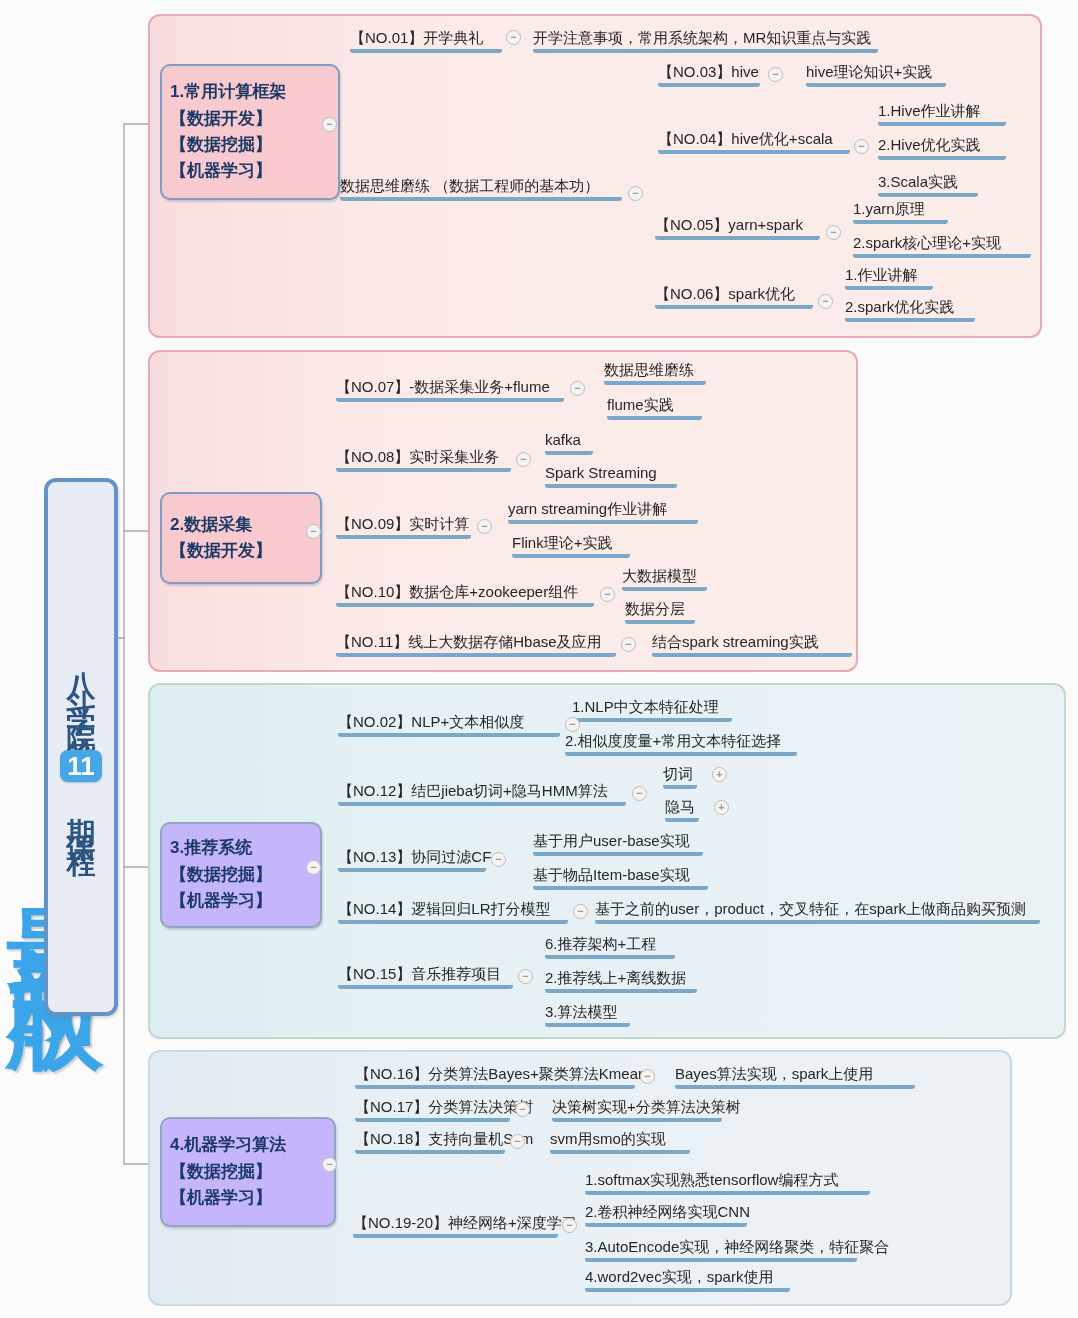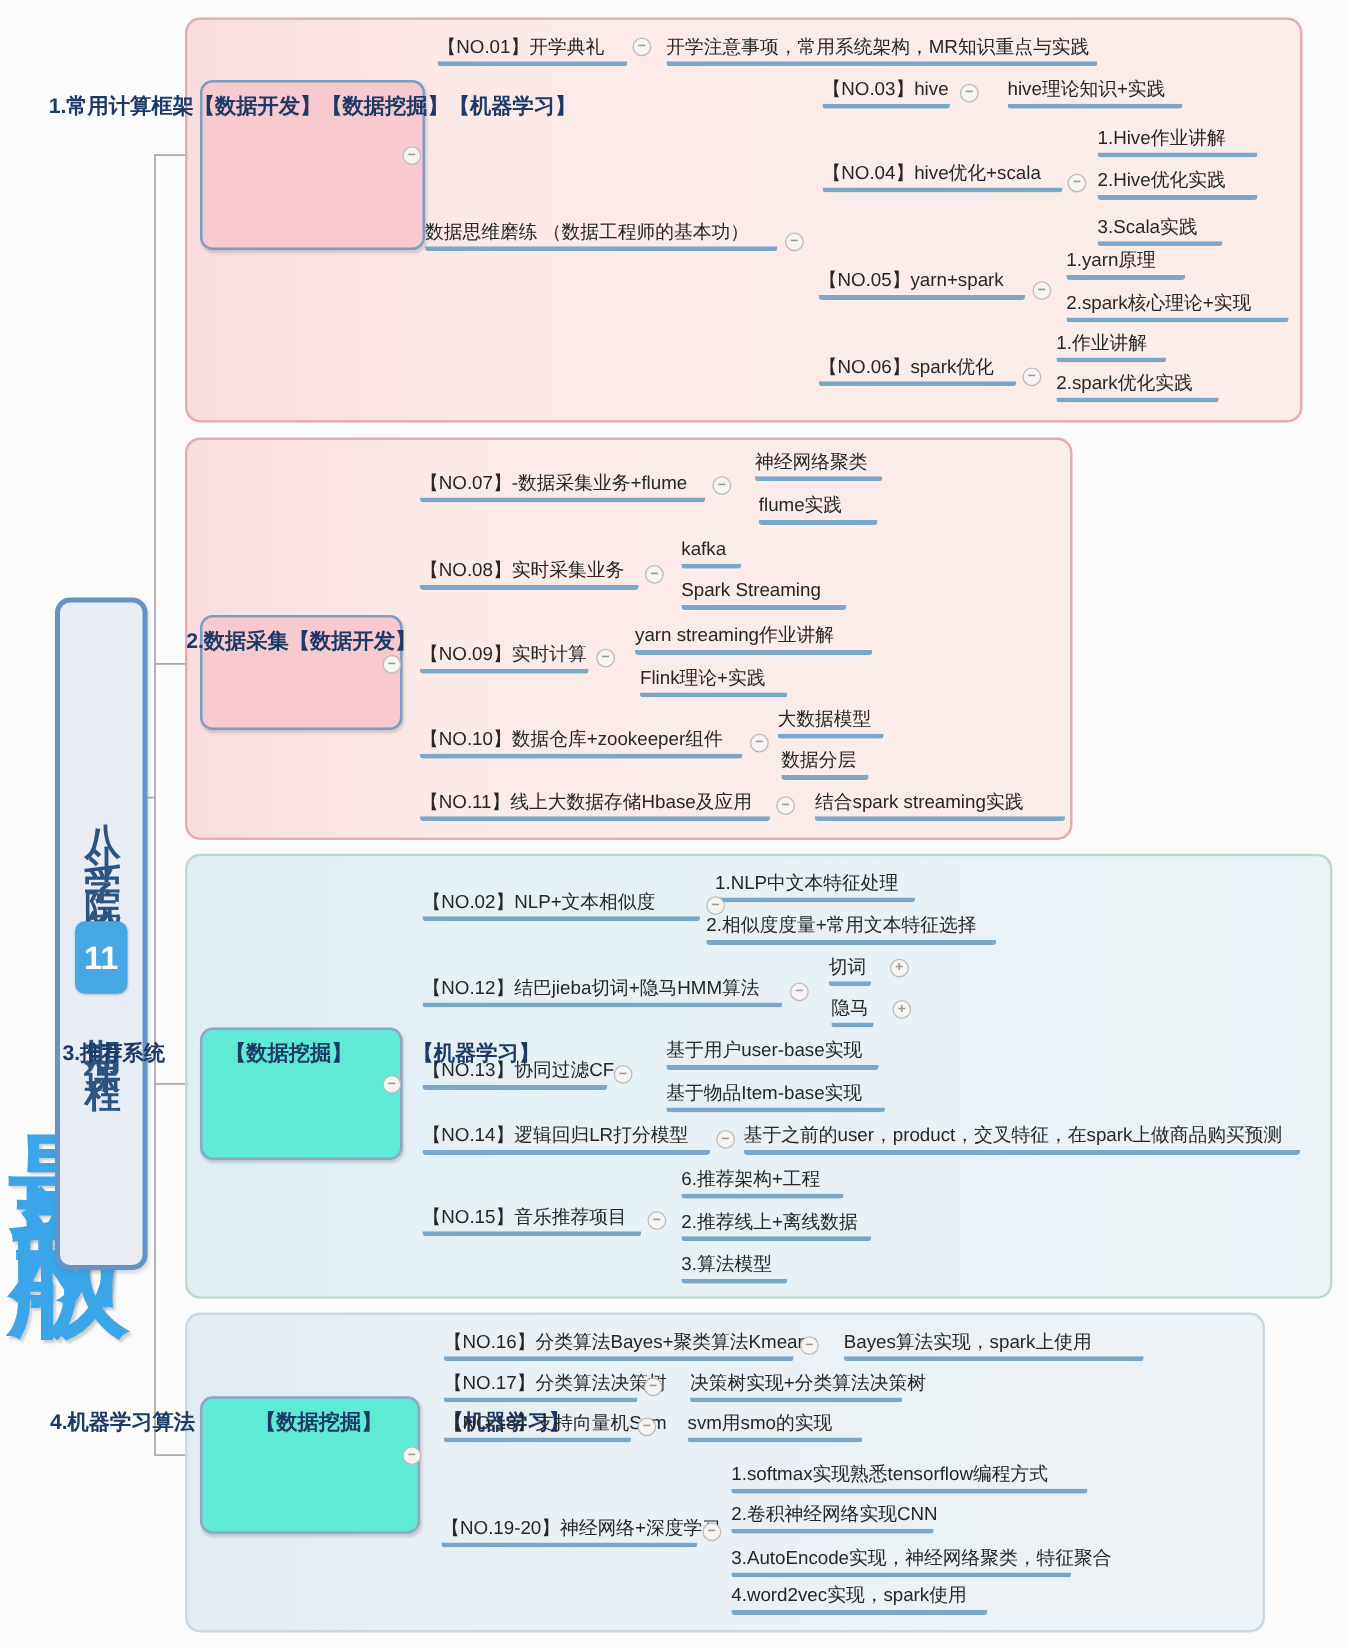--- a/index.html
+++ b/index.html
@@ -17,46 +17,46 @@
     background:#E7ECF5;border:4px solid #6593C5;border-radius:12px;
     display:flex;flex-direction:column;align-items:center;justify-content:center;
     gap:10px;z-index:2;box-shadow:1px 2px 3px rgba(90,110,140,.25);
   }
   .root .vtxt{
     writing-mode:vertical-lr;text-orientation:upright;
     font-size:29px;font-weight:bold;color:#2C5480;letter-spacing:17px;line-height:1;
   }
   .root .badge{
     background:#45A7E3;color:#FFFFFF;font-size:26px;font-weight:bold;
-    border-radius:8px;padding:16px 7px;line-height:1;margin:6px 0 2px 0;
+    border-radius:8px;padding:3px 7px;line-height:1;margin:6px 0 2px 0;
     box-shadow:0 1px 2px rgba(0,0,0,.2);
   }
   
   .watermark{
     position:absolute;left:8px;top:830px;z-index:1;
     writing-mode:vertical-lr;text-orientation:upright;
     font-size:97px;font-weight:900;color:#3AA5E9;letter-spacing:36px;line-height:1;
     text-shadow:2px 2px 2px rgba(120,120,120,.35);
   }
 
   
   .section{position:absolute;border-radius:12px;z-index:1;border:2px solid;}
   .sec-pink{background:linear-gradient(90deg,#F9DDDE 0%,#FBEAE8 28%,#FBEDEA 100%);border-color:#E5ABB4;}
   .sec-blue1{background:linear-gradient(90deg,#DDEDF2 0%,#E6F1F5 30%,#EAF2F6 100%);border-color:#BFD9CC;}
   .sec-blue2{background:linear-gradient(90deg,#E2EBF1 0%,#E9F0F5 30%,#ECF2F6 100%);border-color:#C9D9E3;}
 
   
   .mainbox{
     position:absolute;border:2px solid #7B9EC4;border-radius:10px;z-index:3;
-    display:flex;justify-content:center;
+    display:flex;flex-direction:column;justify-content:center;
     padding:6px 8px;box-shadow:1px 2px 2px rgba(100,100,120,.25);
   }
   .mainbox .bl{font-size:17px;font-weight:bold;color:#1D3A66;line-height:1.55;white-space:nowrap;}
   .mb-pink{background:#F8C9CF;}
-  .mb-blue{background:#5eead4;border-color:#8FA8BF;gap:48px;}
+  .mb-blue{background:#c4b5fd;border-color:#8FA8BF;}
 
   
   .node{
     position:absolute;z-index:3;white-space:nowrap;
     font-size:15px;font-weight:normal;color:#262626;line-height:19px;
     padding-bottom:2px;border-bottom:4px solid #7BA7C9;border-radius:3px;
   }
 
   
   .ccircle{
@@ -184,21 +184,21 @@
 <div class="node" style="left:878px;top:135px;width:128px">2.Hive优化实践</div>
 <div class="node" style="left:878px;top:172px;width:100px">3.Scala实践</div>
 <div class="node" style="left:655px;top:215px;width:165px">【NO.05】yarn+spark</div>
 <div class="node" style="left:853px;top:199px;width:95px">1.yarn原理</div>
 <div class="node" style="left:853px;top:233px;width:178px">2.spark核心理论+实现</div>
 <div class="node" style="left:655px;top:284px;width:158px">【NO.06】spark优化</div>
 <div class="node" style="left:845px;top:265px;width:88px">1.作业讲解</div>
 <div class="node" style="left:845px;top:297px;width:130px">2.spark优化实践</div>
 
 <div class="node" style="left:336px;top:377px;width:228px">【NO.07】-数据采集业务+flume</div>
-<div class="node" style="left:604px;top:360px;width:102px">神经网络聚类</div>
+<div class="node" style="left:604px;top:360px;width:102px">数据思维磨练</div>
 <div class="node" style="left:607px;top:395px;width:95px">flume实践</div>
 <div class="node" style="left:336px;top:447px;width:175px">【NO.08】实时采集业务</div>
 <div class="node" style="left:545px;top:430px;width:48px">kafka</div>
 <div class="node" style="left:545px;top:463px;width:132px">Spark Streaming</div>
 <div class="node" style="left:336px;top:514px;width:135px">【NO.09】实时计算</div>
 <div class="node" style="left:508px;top:499px;width:190px">yarn streaming作业讲解</div>
 <div class="node" style="left:512px;top:533px;width:118px">Flink理论+实践</div>
 <div class="node" style="left:336px;top:582px;width:258px">【NO.10】数据仓库+zookeeper组件</div>
 <div class="node" style="left:622px;top:566px;width:85px">大数据模型</div>
 <div class="node" style="left:625px;top:599px;width:70px">数据分层</div>

